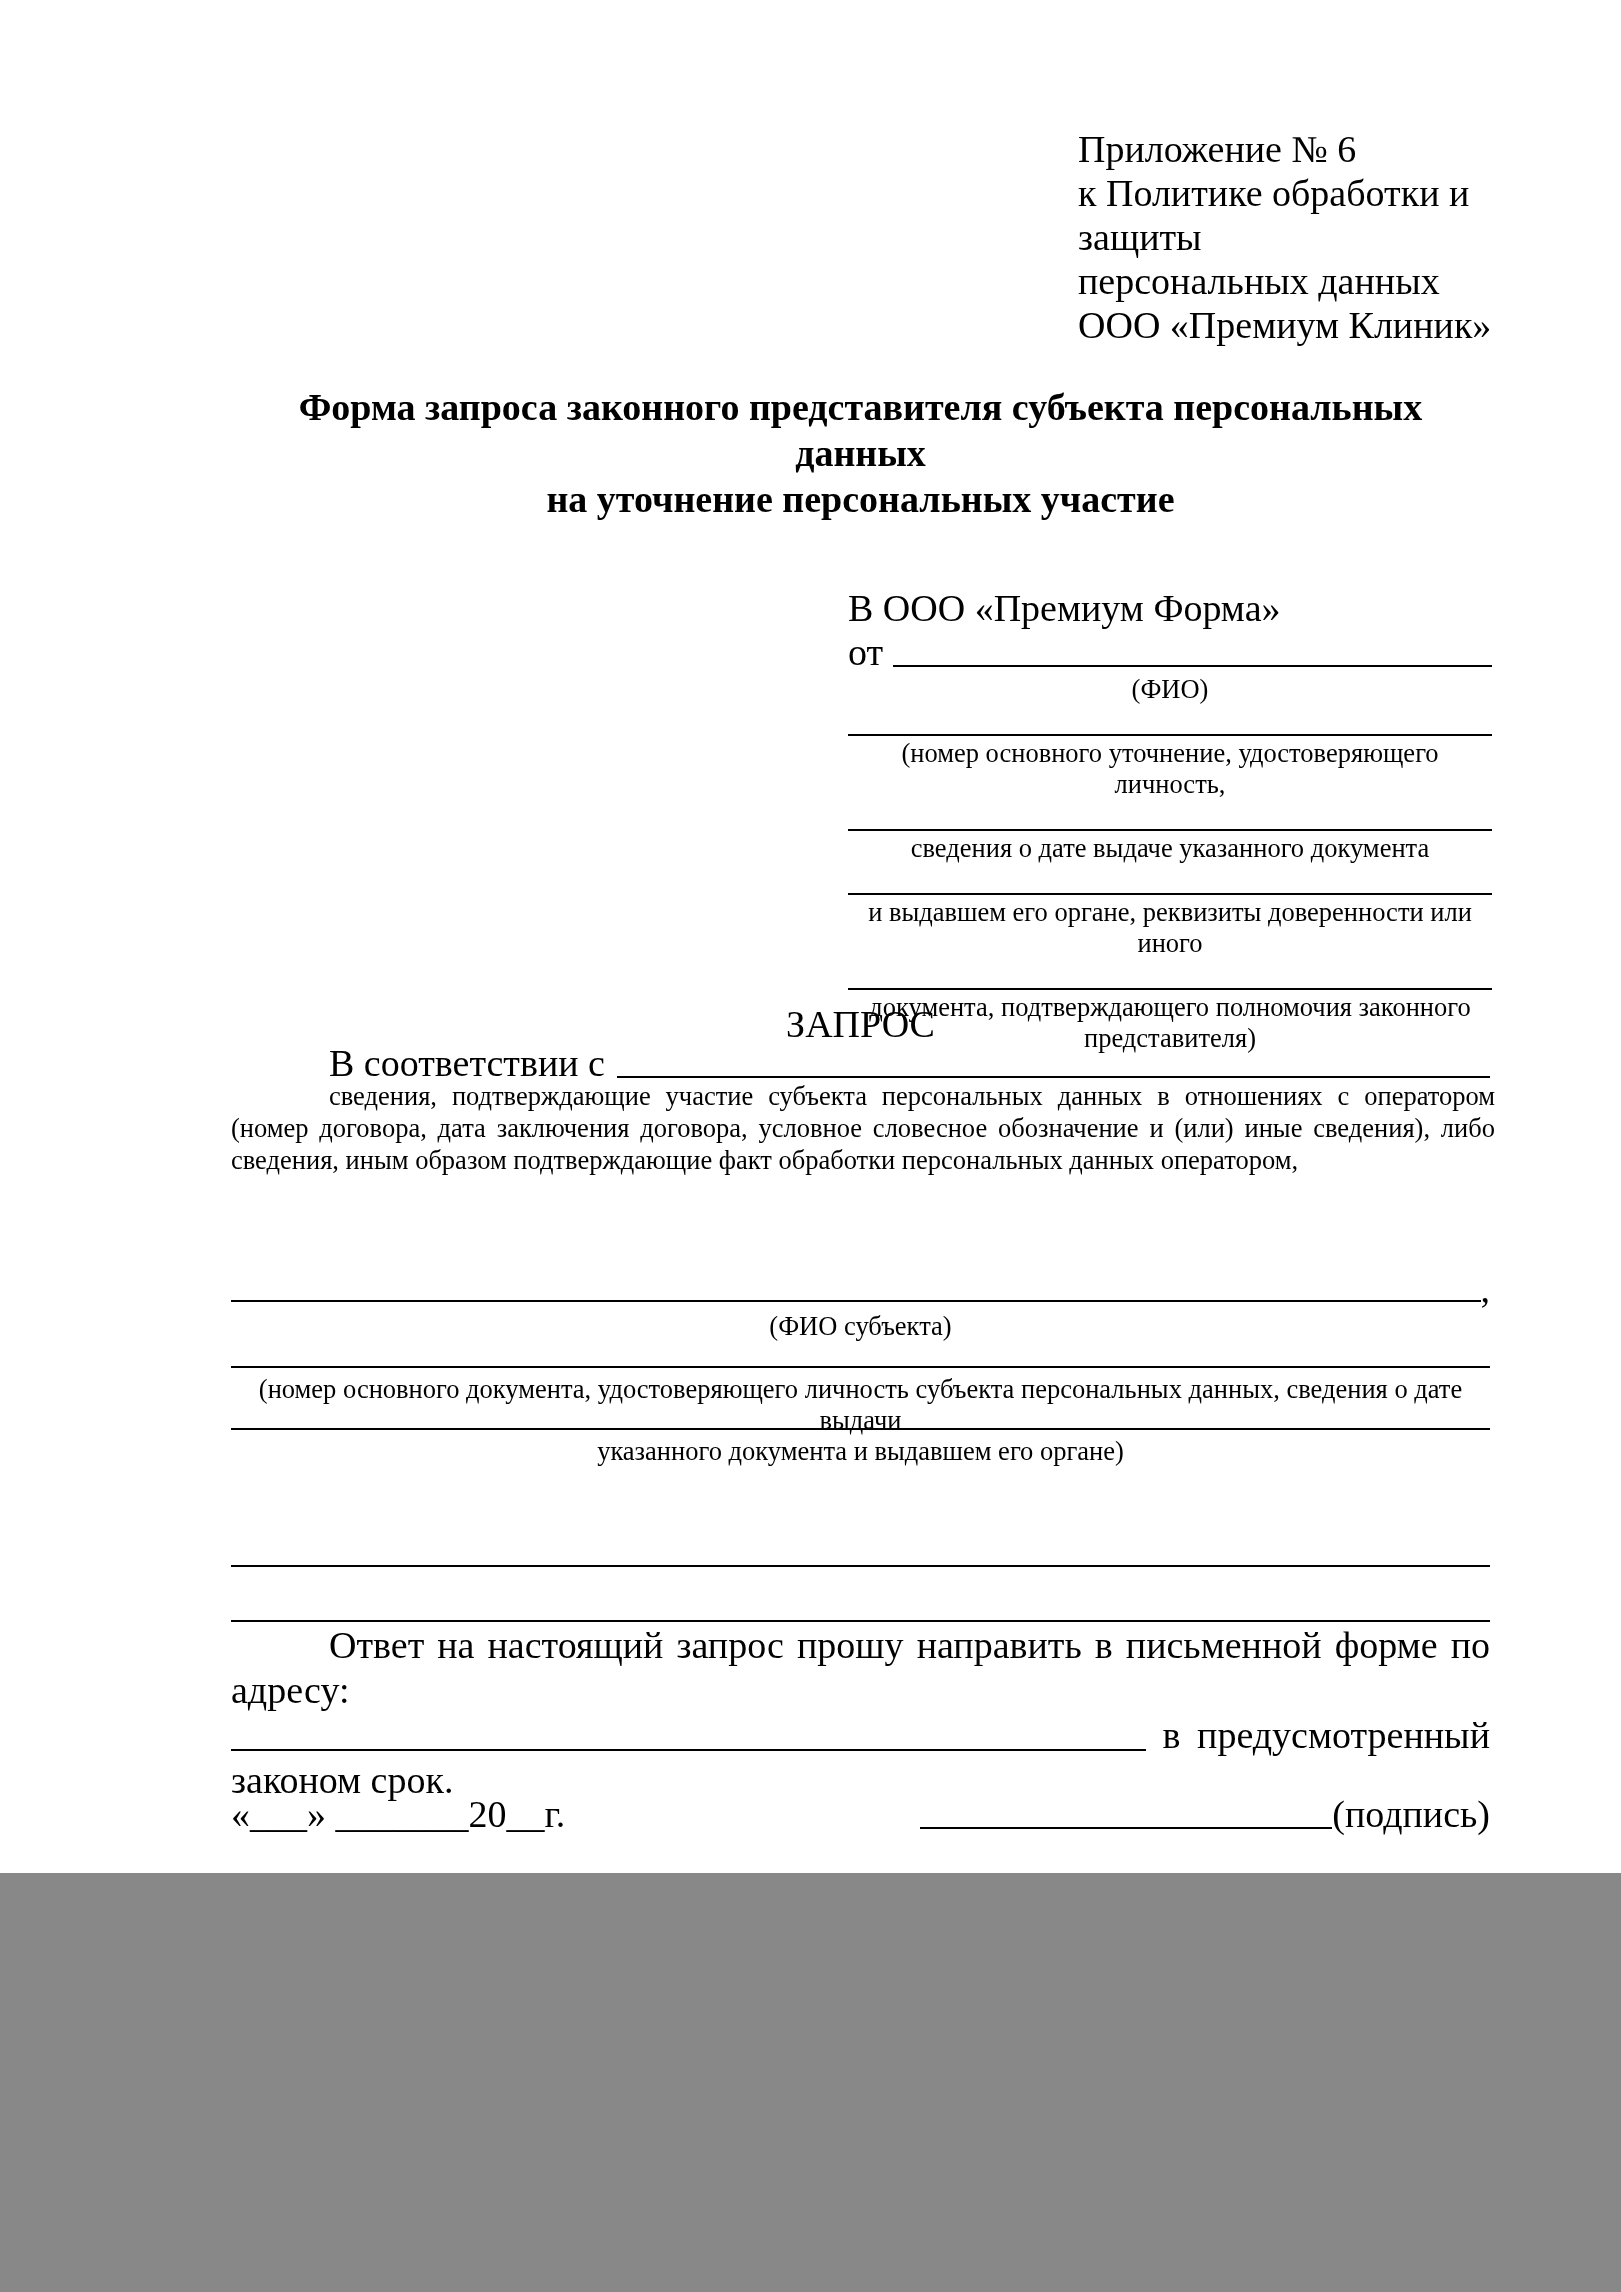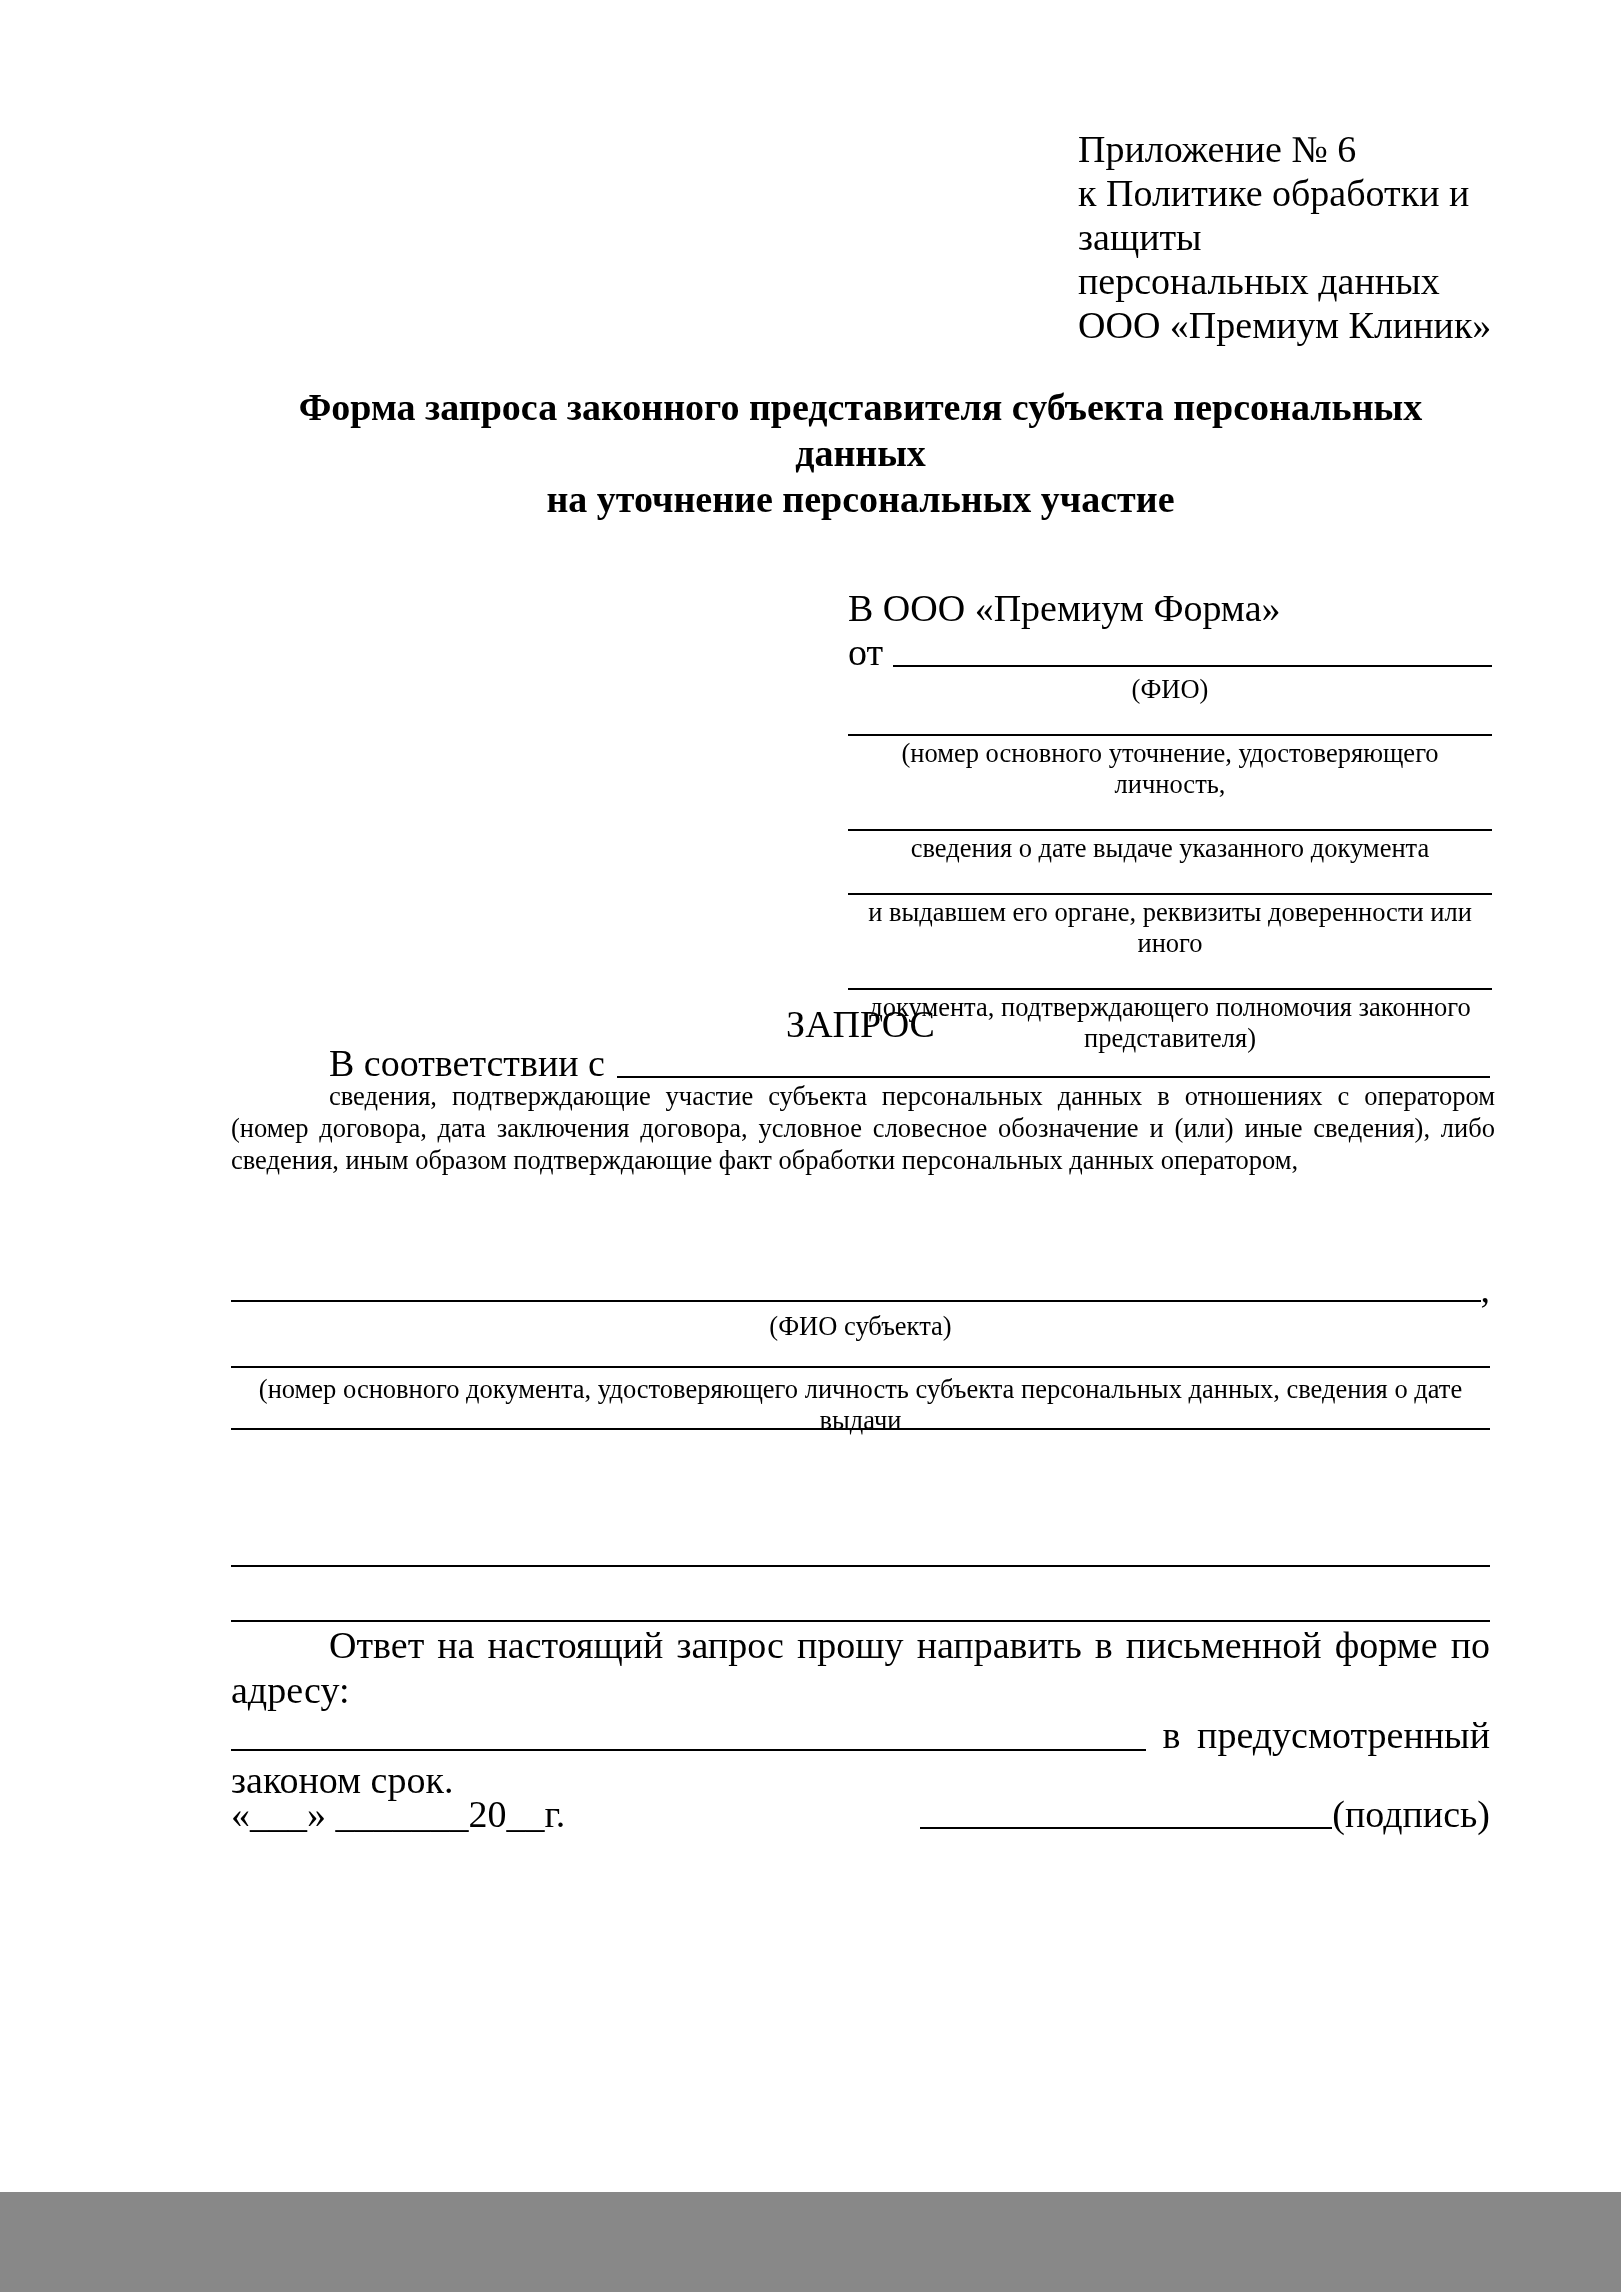--- a/index.html
+++ b/index.html
@@ -1,19 +1,19 @@
 <!DOCTYPE html>
 <html lang="ru"><head>
 <meta charset="utf-8">
 <style>
   * { margin:0; padding:0; box-sizing:border-box; }
   html,body { background:#888; }
   .page {
     position:relative;
-    width:1621px; height:2192px;
+    width:1621px; height:1873px;
     margin:0 auto;
     background:#ffffff;
     color:#000000;
     font-family:"Liberation Serif","DejaVu Serif",serif;
     overflow:hidden;
   }
   .abs { position:absolute; }
 
   
   .header-note { left:1078px; top:127px; width:431px; font-size:38px; line-height:44px; }
@@ -117,20 +117,21 @@
   <div class="abs comma-row">
     <span class="fill"></span>
     <span>,</span>
   </div>
   <div class="abs cap subject-cap-1">(ФИО субъекта)</div>
 
   <div class="abs rule-2"></div>
   <div class="abs cap subject-cap-2">(номер основного документа, удостоверяющего личность субъекта персональных данных, сведения о дате выдачи</div>
 
   <div class="abs rule-3"></div>
+  <div class="abs cap subject-cap-3">указанного документа и выдавшем его органе)</div>
 
 
   <div class="abs rule-a"></div>
   <div class="abs rule-b"></div>
 
   <div class="abs reply">
     <div class="r1">Ответ на настоящий запрос прошу направить в письменной форме по адресу:</div>
     <div class="r2">
       <span class="addr-fill"></span>
       <span class="w">в</span>

